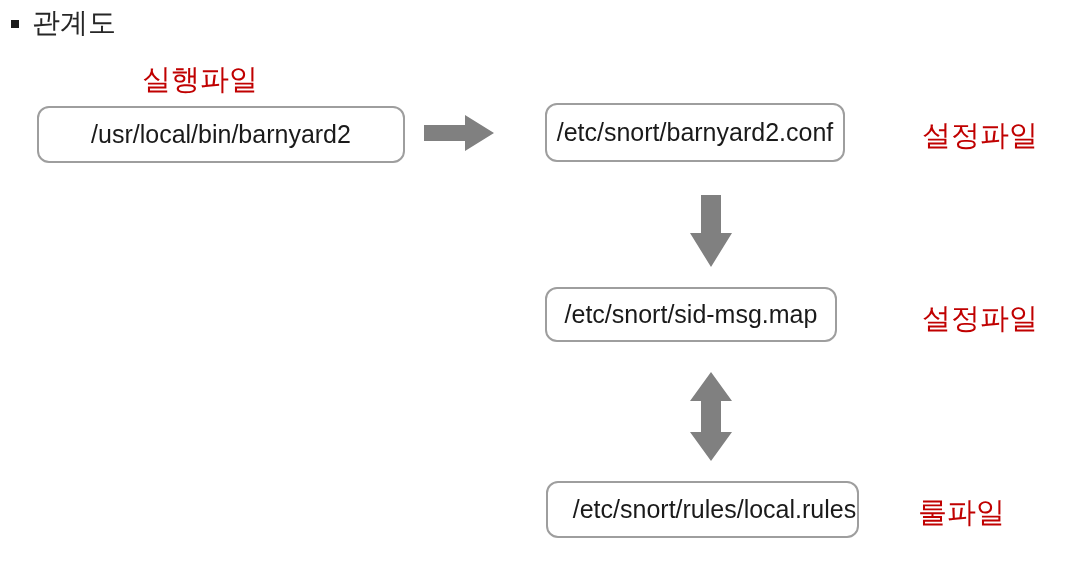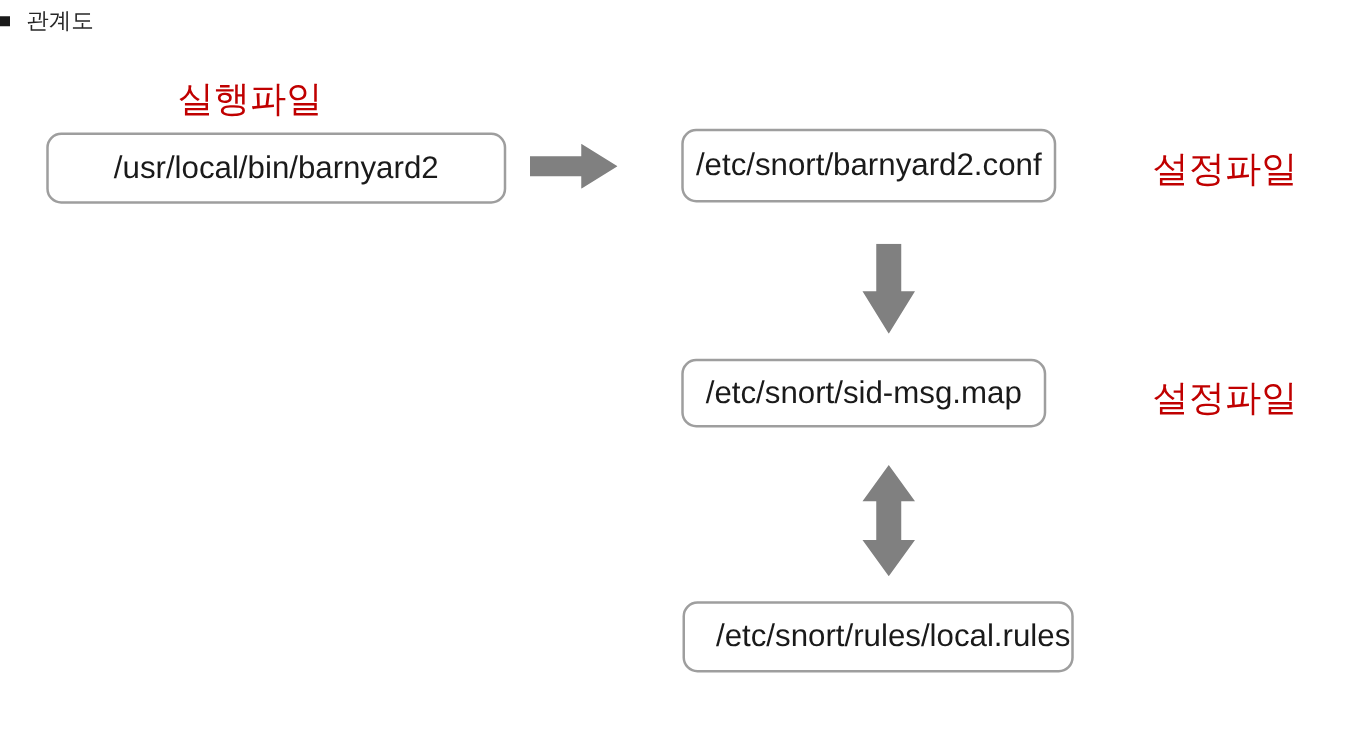--- a/index.html
+++ b/index.html
@@ -17,27 +17,27 @@
   .canvas {
     position: relative;
     width: 1084px;
     height: 585px;
     background: var(--canvas-bg);
     overflow: hidden;
   }
 
   .slide-title {
     position: absolute;
-    left: 0;
+    left: 11px;
     top: 4px;
     display: flex;
     align-items: center;
     gap: 13px;
     color: var(--title-text);
-    font-size: 18px;
+    font-size: 28px;
   }
   .bullet-square {
     width: 8px;
     height: 8px;
     background: #1a1a1a;
     flex: 0 0 auto;
     margin-top: 2px;
   }
 
   .red-label {
@@ -125,14 +125,15 @@
   <div class="arrow arrow-updown">
     <svg width="44" height="89" viewBox="0 0 44 89" aria-hidden="true">
       <polygon fill="currentColor" points="22,0 43,29 32,29 32,60 43,60 22,89 1,60 12,60 12,29 1,29"></polygon>
     </svg>
   </div>
 
   <div class="node-box node-4">
     <span>/etc/snort/rules/local.rules</span>
   </div>
 
+  <div class="red-label side-label-3">룰파일</div>
 
 </div>
 
 </body></html>

